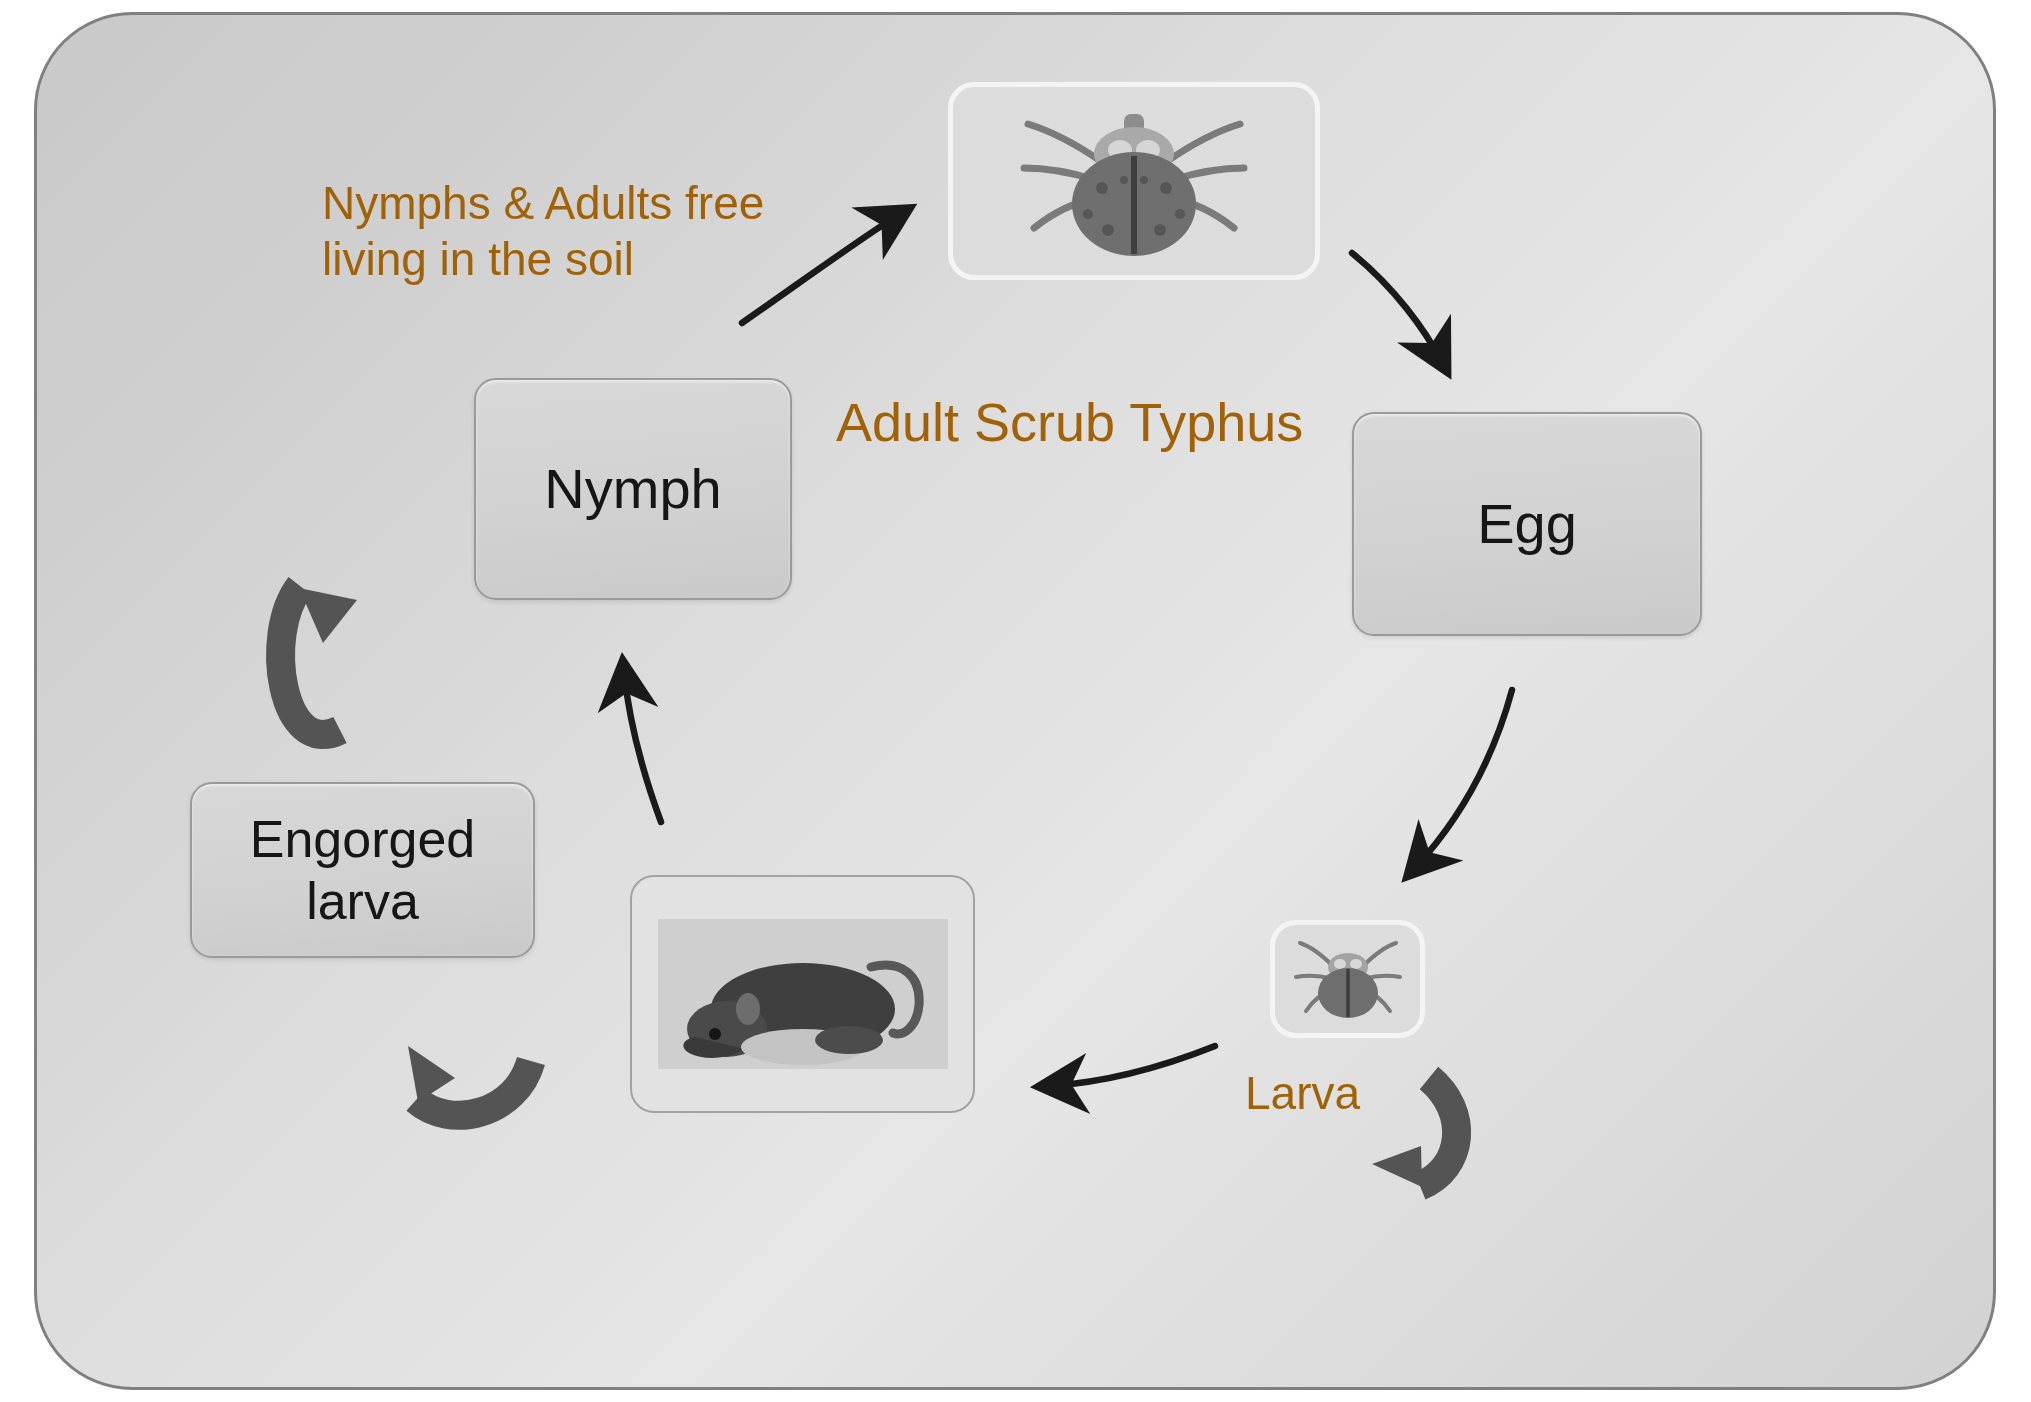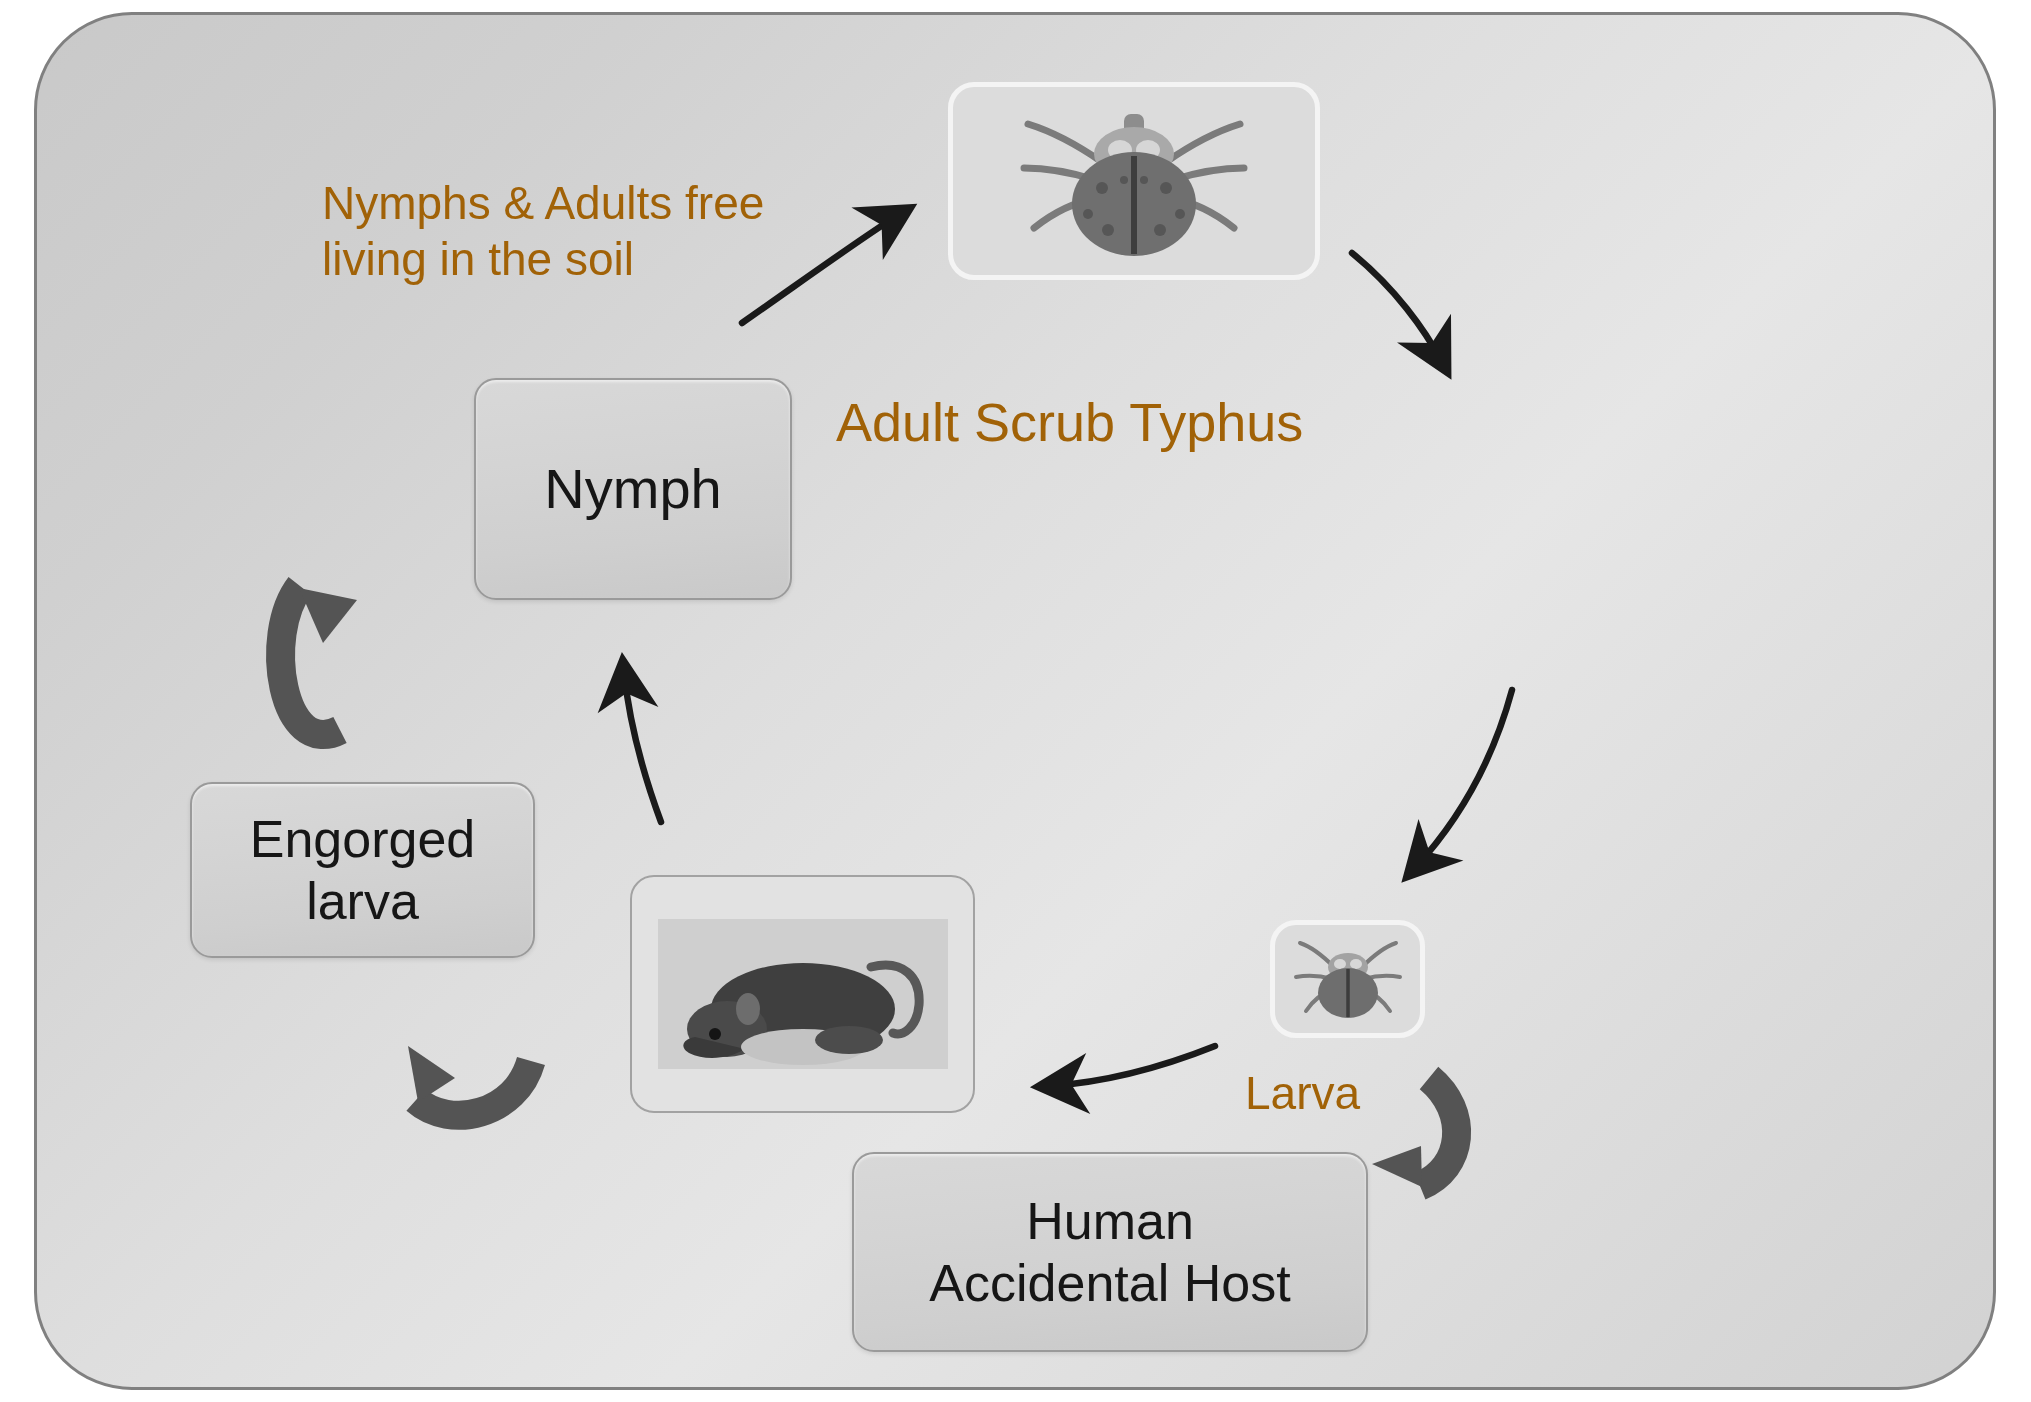--- a/index.html
+++ b/index.html
@@ -149,30 +149,29 @@
       <circle cx="62" cy="137" r="6" fill="#151515"></circle>
       <ellipse cx="150" cy="150" rx="62" ry="18" fill="#c3c3c3"></ellipse>
       <ellipse cx="196" cy="143" rx="34" ry="14" fill="#4c4c4c"></ellipse>
     </svg>
   </div>
 
   <div class="node" style="left:474px;top:378px;width:318px;height:222px;font-size:56px;">
     <span>Nymph</span>
   </div>
 
+  <div class="node" style="left:1352px;top:412px;width:350px;height:224px;font-size:56px;">
+    <span>Egg</span>
+  </div>
 
   <div class="node" style="left:190px;top:782px;width:345px;height:176px;font-size:52px;">
     <span>Engorged
 larva</span>
   </div>
 
-  <div class="node" style="left:852px;top:1152px;width:516px;height:200px;font-size:52px;">
-    <span>Human
-Accidental Host</span>
-  </div>
 
   <div class="label" style="left:322px;top:175px;width:470px;font-size:46px;">Nymphs &amp; Adults free
 living in the soil</div>
 
 
   <div class="label" style="left:836px;top:390px;width:520px;font-size:54px;">Adult Scrub Typhus</div>
 
   <div class="label" style="left:1245px;top:1065px;width:220px;font-size:46px;">Larva</div>
 
 </div>

